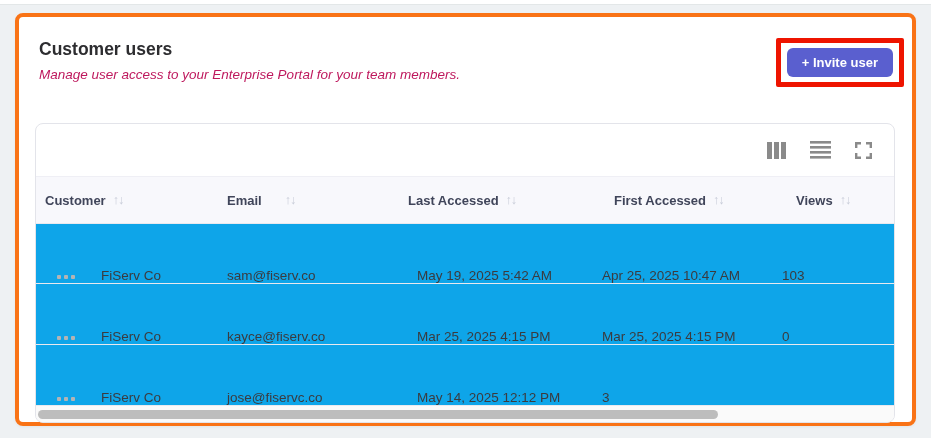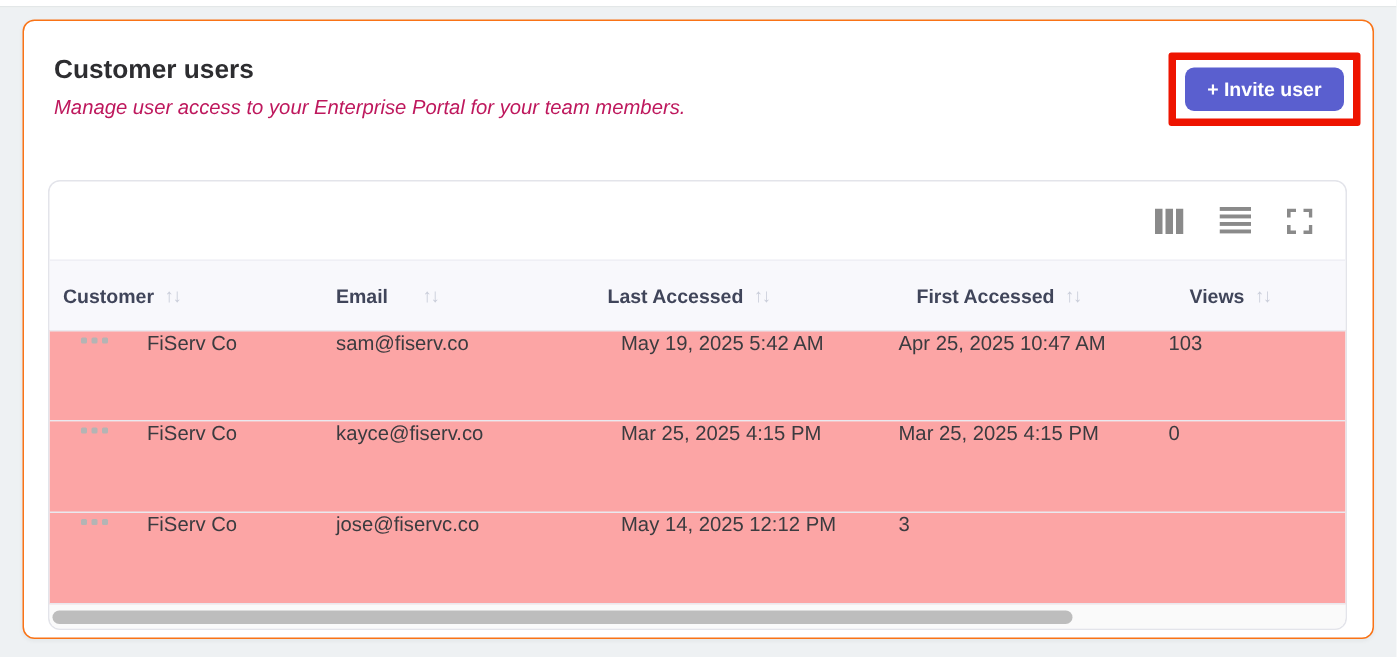--- a/index.html
+++ b/index.html
@@ -12,21 +12,21 @@
   .top-strip {
     height: 5px;
     background: #ffffff;
     border-bottom: 1px solid #e3e7e8;
   }
   .card {
     position: relative;
     margin: 8px 15px 0 15px;
     height: 413px;
     background: #ffffff;
-    border: 1px solid #f97316;
+    border: 4px solid #f97316;
     border-radius: 8px;
     box-shadow: 0 1px 3px rgba(20,30,40,0.05);
   }
   .page-title {
     position: absolute;
     top: 22px;
     left: 20px;
     font-size: 17.5px;
     font-weight: 700;
     color: #2d2d30;
@@ -106,26 +106,26 @@
     color: #c9cdd9;
     font-size: 12.5px;
     font-weight: 400;
     margin-left: 7px;
     letter-spacing: -1px;
   }
   .trow {
     flex: 0 0 61px;
     height: 61px;
     display: flex;
-    align-items: flex-start;
+    align-items: flex-end;
     padding-left: 19px;
     border-bottom: 1px solid #e9e9ef;
     font-size: 13.5px;
     color: #3b3b3f;
-    background: #fca5a5;
+    background: #0ea5e9;
   }
   .thead + .trow { border-top: 1px solid #e9e9ef; }
   .td { display: flex; align-items: center; }
   .td-menu { width: 46px; }
   .td-customer { width: 126px; }
   .td-email { width: 190px; }
   .td-last { width: 185px; }
   .td-first { width: 180px; }
   .td-views { flex: 1; }
   .dots { display: inline-flex; gap: 3px; cursor: pointer; padding: 4px 2px; }

